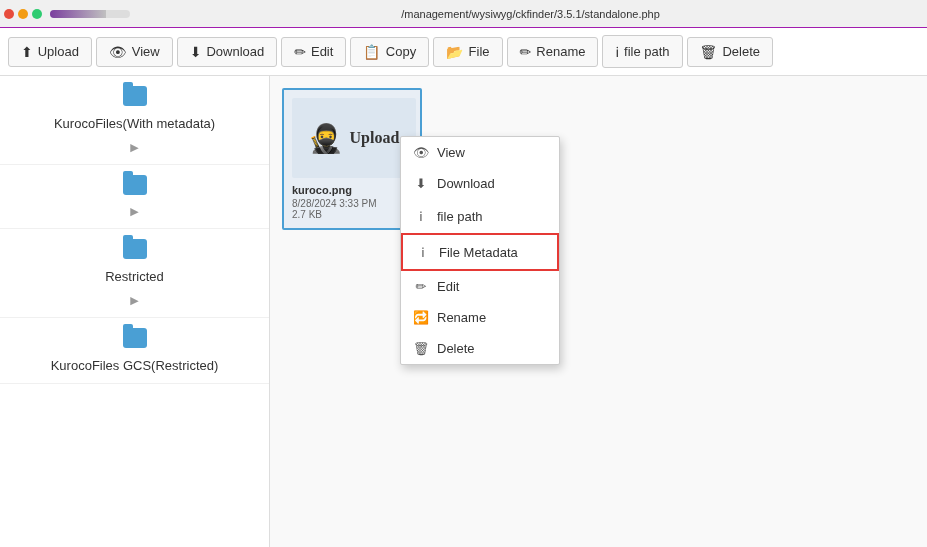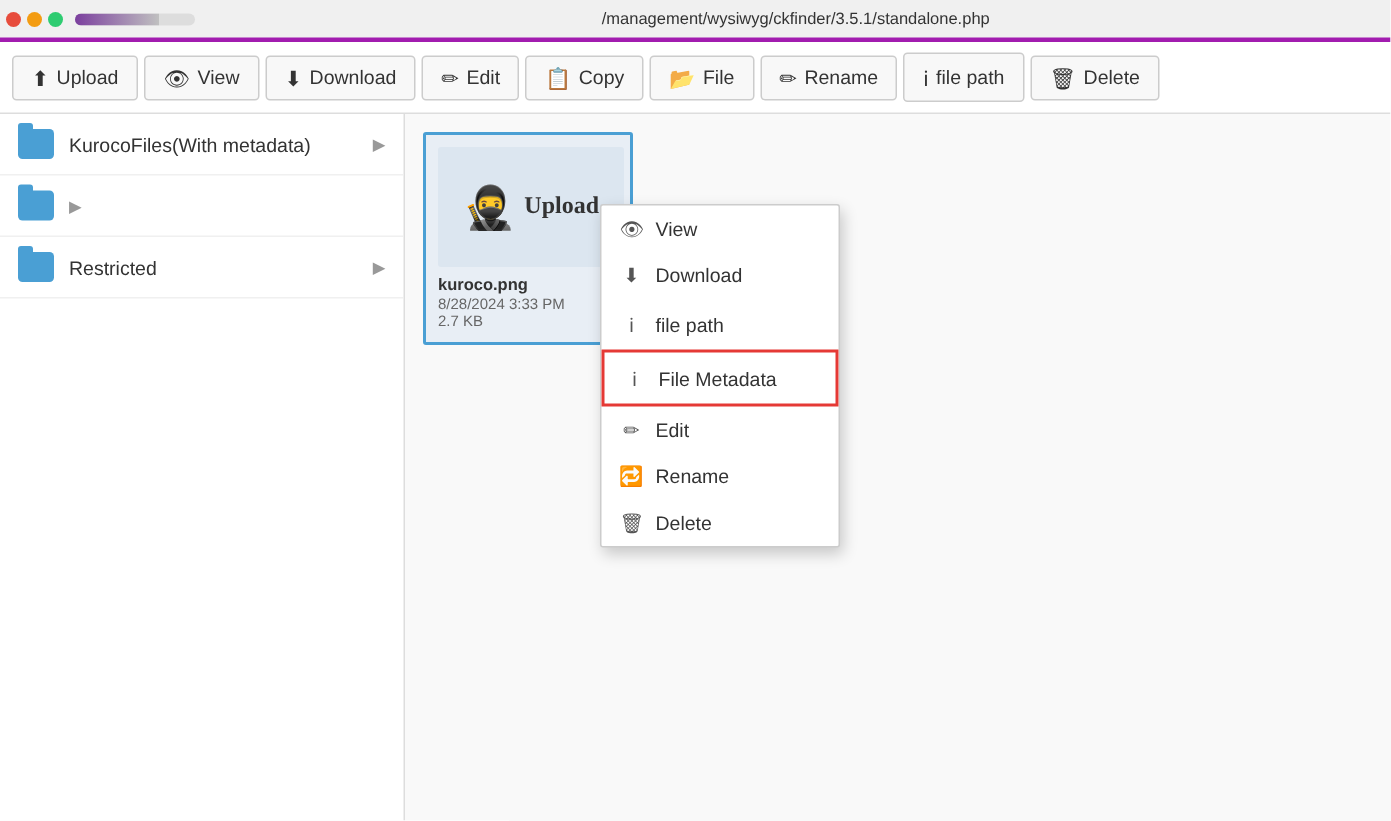--- a/index.html
+++ b/index.html
@@ -12,21 +12,21 @@
       overflow: hidden;
       position: relative;
     }
 
     
     .title-bar {
       display: flex;
       align-items: center;
       height: 28px;
       background: #f0f0f0;
-      border-bottom: 3px solid #a21caf;
+      border-bottom: 1px solid #a21caf;
       padding: 0 4px;
       gap: 8px;
     }
     .title-bar-dots {
       display: flex; gap: 4px;
     }
     .dot {
       width: 10px; height: 10px; border-radius: 50%;
     }
     .dot-red { background: #e74c3c; }
@@ -90,20 +90,21 @@
       flex-shrink: 0;
     }
     .sidebar-item {
       display: flex;
       align-items: center;
       padding: 10px 12px;
       cursor: pointer;
       gap: 10px;
       color: #333;
       border-bottom: 1px solid #f0f0f0;
+      flex-direction: column;
     }
     .folder-icon {
       width: 24px; height: 20px;
       background: #4a9fd4;
       border-radius: 0 3px 3px 3px;
       position: relative;
       flex-shrink: 0;
     }
     .folder-icon::before {
       content: '';
@@ -267,20 +268,24 @@
     </div>
     <div class="sidebar-item">
       <div class="folder-icon"></div>
       <span class="sidebar-chevron">▶</span>
     </div>
     <div class="sidebar-item">
       <div class="folder-icon"></div>
       <span class="sidebar-item-label">Restricted</span>
       <span class="sidebar-chevron">▶</span>
     </div>
+    <div class="sidebar-item">
+      <div class="folder-icon"></div>
+      <span class="sidebar-item-label">KurocoFiles GCS(Restricted)</span>
+    </div>
   </div>
 
   <div class="content-area">
 
     
     <div class="file-thumbnail">
       <div class="thumbnail-image">
         <div class="kuroco-logo">
           <span class="ninja-icon">🥷</span>
           <span class="kuroco-text">Upload</span>

